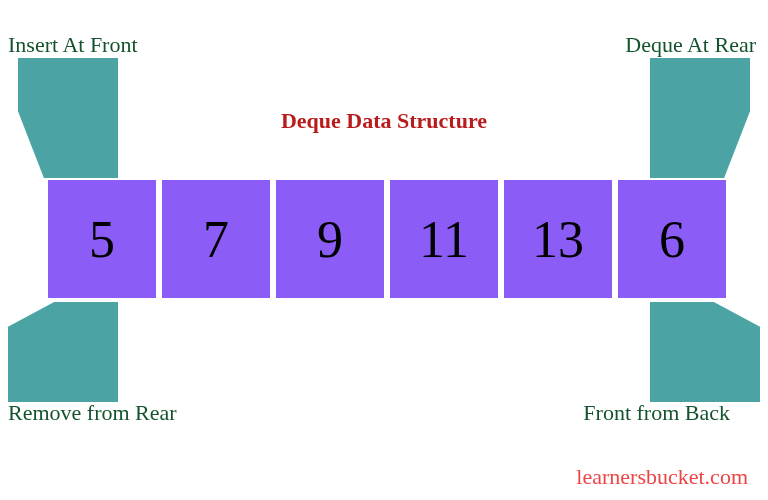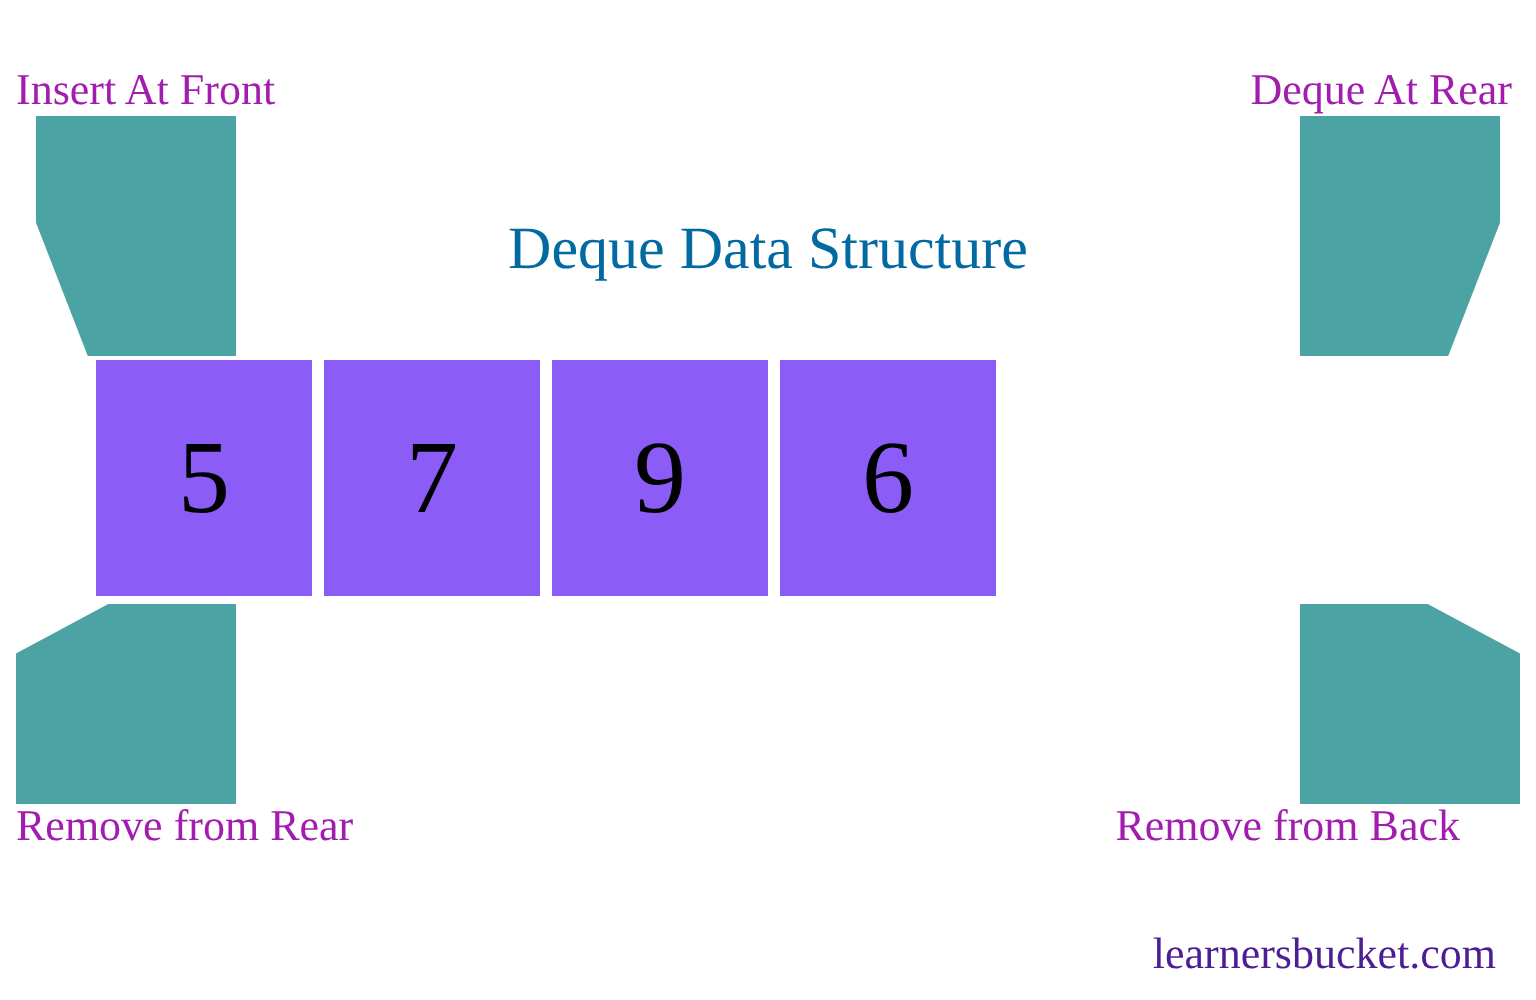--- a/index.html
+++ b/index.html
@@ -7,36 +7,36 @@
       width: 768px;
       height: 500px;
       background: #ffffff;
       font-family: Georgia, 'Times New Roman', serif;
       position: relative;
       overflow: hidden;
     }
     .label {
       position: absolute;
       font-size: 22px;
-      color: #a21caf;
+      color: #14532d;
       font-family: Georgia, serif;
     }
     .label-tl { top: 32px; left: 8px; }
     .label-tr { top: 32px; right: 12px; }
     .label-bl { top: 400px; left: 8px; }
     .label-br { top: 400px; right: 38px; }
     .title {
       position: absolute;
       top: 108px;
       left: 50%;
       transform: translateX(-50%);
-      font-size: 30px;
+      font-size: 22px;
       font-family: Georgia, serif;
-      font-weight: 400;
-      color: #0369a1;
+      font-weight: 700;
+      color: #b91c1c;
     }
     .deque-row {
       position: absolute;
       top: 180px;
       left: 48px;
       display: flex;
       gap: 6px;
     }
     .cell {
       width: 108px;
@@ -52,21 +52,21 @@
     }
     .arrow {
       position: absolute;
     }
     .watermark {
       position: absolute;
       bottom: 10px;
       right: 20px;
       font-size: 22px;
       font-family: Georgia, serif;
-      color: #4c1d95;
+      color: #ef4444;
     }
   </style>
 </head>
 <body>
 
 <div class="label label-tl">Insert At Front</div>
 <div class="label label-tr">Deque At Rear</div>
 
 <div class="title">Deque Data Structure</div>
 
@@ -85,20 +85,22 @@
       <path d="M0,0 L12,6 L0,12 Z" fill="#4ba3a3"></path>
     </marker>
   </defs>
   <path d="M 90 10 Q 25 20 32 95" stroke="#4ba3a3" stroke-width="18" fill="none" marker-end="url(#ah2)"></path>
 </svg>
 
 <div class="deque-row">
   <div class="cell">5</div>
   <div class="cell">7</div>
   <div class="cell">9</div>
+  <div class="cell">11</div>
+  <div class="cell">13</div>
   <div class="cell">6</div>
 </div>
 
 <svg class="arrow" style="top:302px; left:8px;" width="110" height="100" viewBox="0 0 110 100">
   <defs>
     <marker id="ah3" markerWidth="12" markerHeight="12" refX="6" refY="6" orient="auto">
       <path d="M0,0 L12,6 L0,12 Z" fill="#4ba3a3"></path>
     </marker>
   </defs>
   <path d="M 90 8 Q 85 70 14 72" stroke="#4ba3a3" stroke-width="18" fill="none" marker-end="url(#ah3)"></path>
@@ -107,15 +109,15 @@
 <svg class="arrow" style="top:302px; right:8px;" width="110" height="100" viewBox="0 0 110 100">
   <defs>
     <marker id="ah4" markerWidth="12" markerHeight="12" refX="6" refY="6" orient="auto">
       <path d="M0,0 L12,6 L0,12 Z" fill="#4ba3a3"></path>
     </marker>
   </defs>
   <path d="M 20 8 Q 25 70 96 72" stroke="#4ba3a3" stroke-width="18" fill="none" marker-end="url(#ah4)"></path>
 </svg>
 
 <div class="label label-bl">Remove from Rear</div>
-<div class="label label-br">Remove from Back</div>
+<div class="label label-br">Front from Back</div>
 
 <div class="watermark">learnersbucket.com</div>
 
 </body></html>

